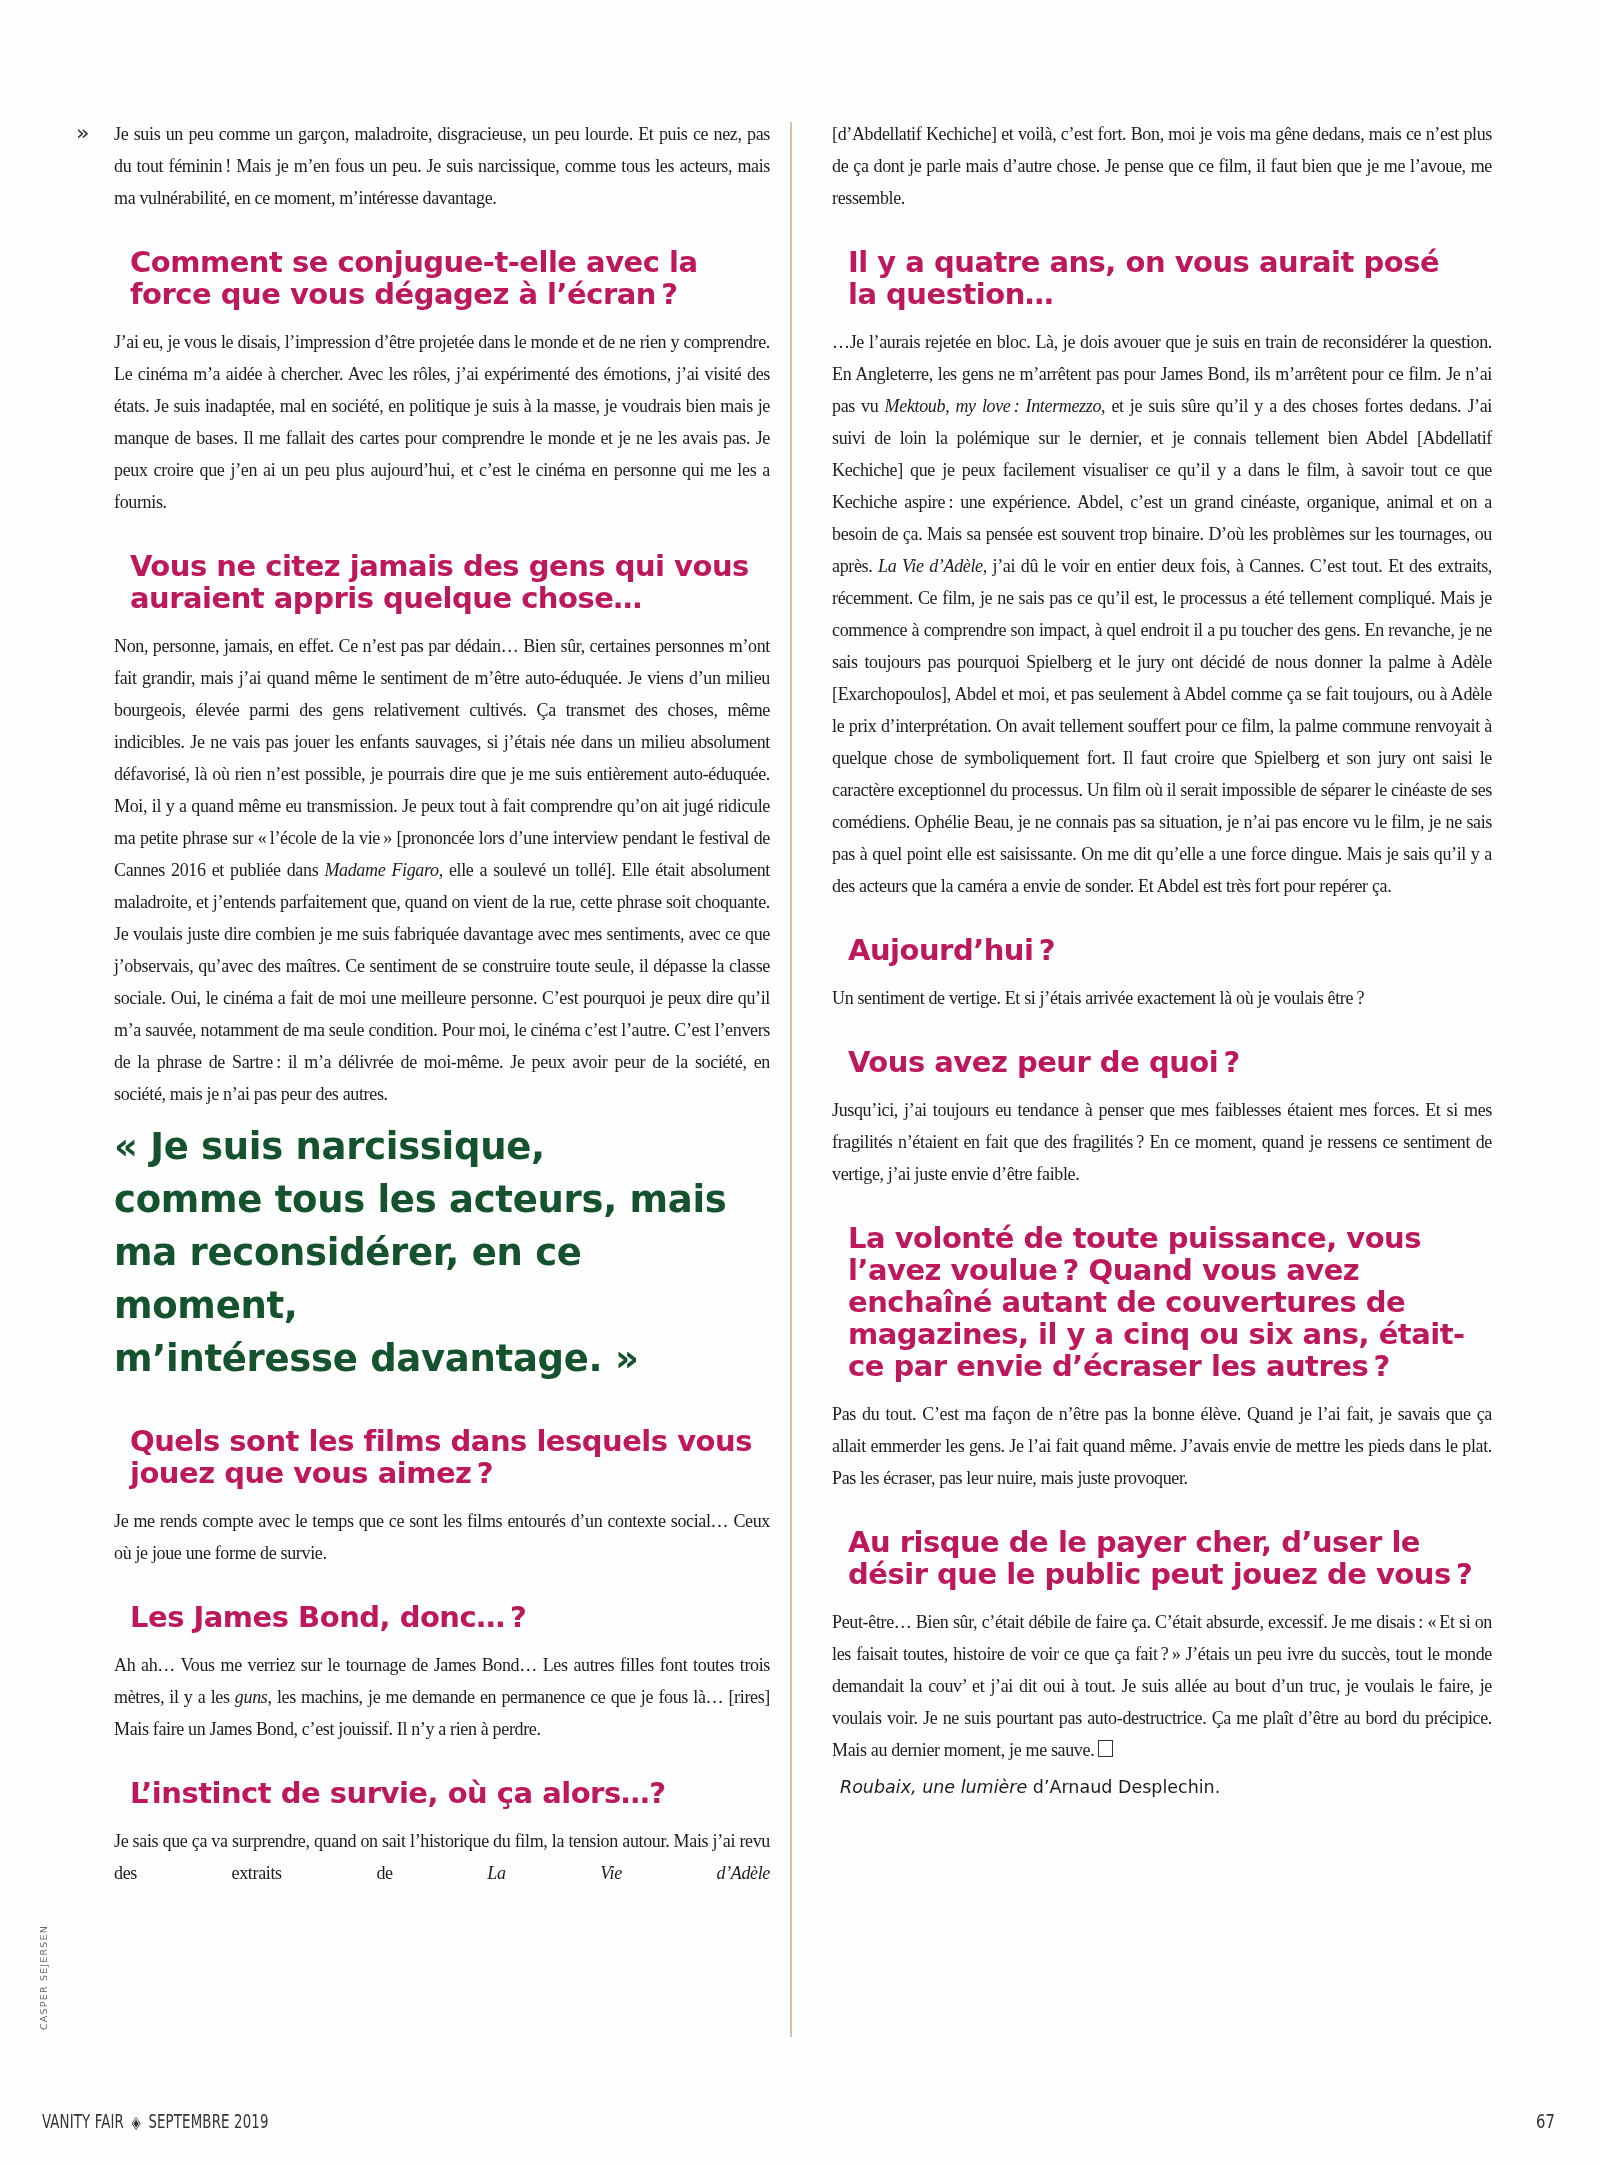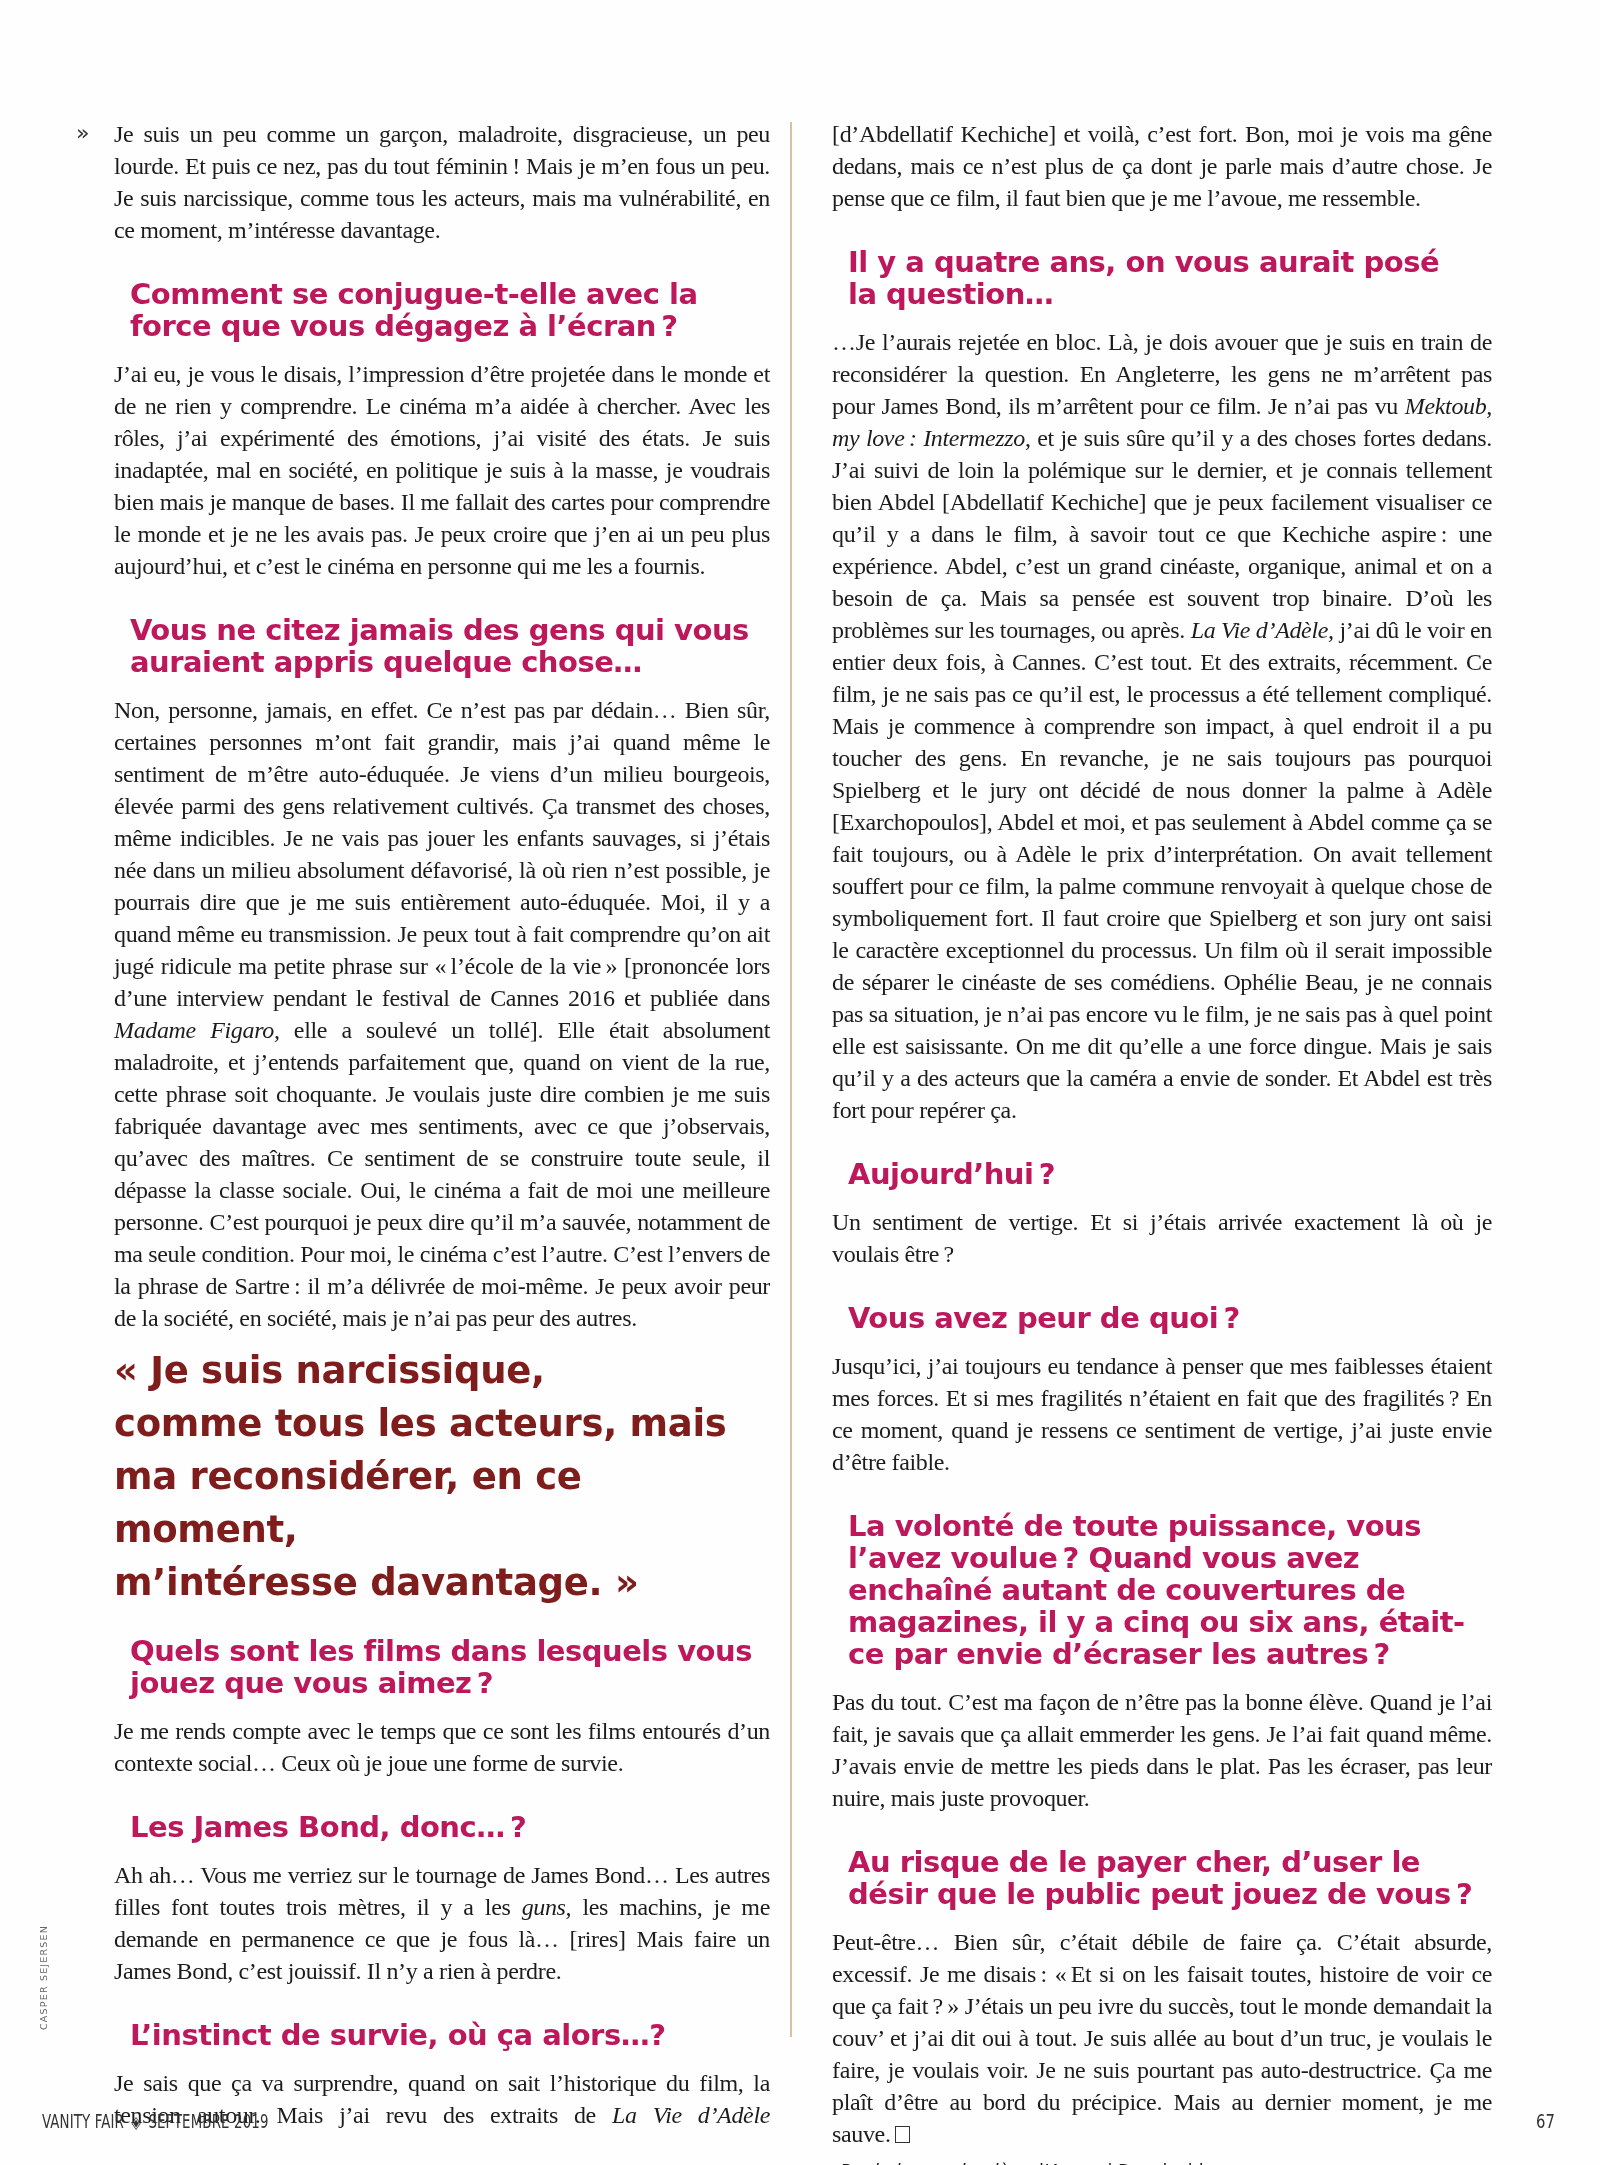--- a/index.html
+++ b/index.html
@@ -3,25 +3,25 @@
 <meta charset="utf-8">
 <style>
   html, body { margin: 0; padding: 0; background: #fefefe; }
   body { width: 1600px; height: 2165px; position: relative; overflow: hidden; color: #1c1c1c; }
   .page { position: absolute; left: 0; top: 0; width: 1600px; height: 2165px; }
   .col { position: absolute; top: 118px; }
   .col-left { left: 114px; width: 656px; }
   .col-right { left: 832px; width: 660px; }
   .divider { position: absolute; left: 790px; top: 122px; width: 2px; height: 1915px; background: #d7bfa9; }
   .q { font-family: "DejaVu Sans", sans-serif; font-weight: bold; font-size: 29px; line-height: 32px; margin: 16px; letter-spacing: -0.5px; color: #be185d; }
-  .a { font-family: "Liberation Serif", serif; font-size: 24px; line-height: 32px; margin: 0; text-align: justify; letter-spacing: -0.35px; color: #1c1c1c; hyphens: manual; }
+  .a { font-family: "Liberation Serif", serif; font-size: 18px; line-height: 32px; margin: 0; text-align: justify; letter-spacing: -0.35px; color: #1c1c1c; hyphens: manual; }
   .a em { font-style: italic; }
   .block { margin-bottom: 32px; }
   .cont-arrow { position: absolute; left: 76px; top: 120px; font-family: "DejaVu Sans", sans-serif; font-size: 22px; color: #333; }
-  .pullquote { font-family: "DejaVu Sans", sans-serif; font-weight: bold; font-size: 37px; line-height: 53px; color: #7f1d1d; margin: 10px 0 26px 0; letter-spacing: -0.3px; }
+  .pullquote { font-family: "DejaVu Sans", sans-serif; font-weight: bold; font-size: 37px; line-height: 53px; color: #14532d; margin: 10px 0 40px 0; letter-spacing: -0.3px; }
   .caption { font-family: "DejaVu Sans", sans-serif; font-size: 17.5px; line-height: 26px; color: #1c1c1c; margin: 8px; }
   .caption em { font-style: italic; }
   .end-mark { display: inline-block; width: 13px; height: 15px; border: 1.5px solid #333; vertical-align: -1px; margin-left: 4px; }
   .credit { position: absolute; left: 38px; top: 2030px; transform: rotate(-90deg); transform-origin: left top; font-family: "DejaVu Sans", sans-serif; font-size: 9.5px; letter-spacing: 1.2px; color: #666; white-space: nowrap; }
   .footer-left { position: absolute; left: 42px; top: 2110px; font-family: "DejaVu Sans Condensed", "DejaVu Sans", sans-serif; font-size: 19px; color: #333; letter-spacing: 0.2px; transform: scaleX(0.78); transform-origin: left center; white-space: nowrap; }
   .footer-left .diamond { display: inline-block; font-size: 17px; margin: 0 4px; }
   .footer-right { position: absolute; left: 1536px; top: 2110px; font-family: "DejaVu Sans", sans-serif; font-size: 19px; color: #333; transform: scaleX(0.78); transform-origin: left center; }
 </style>
 </head>
 <body>

